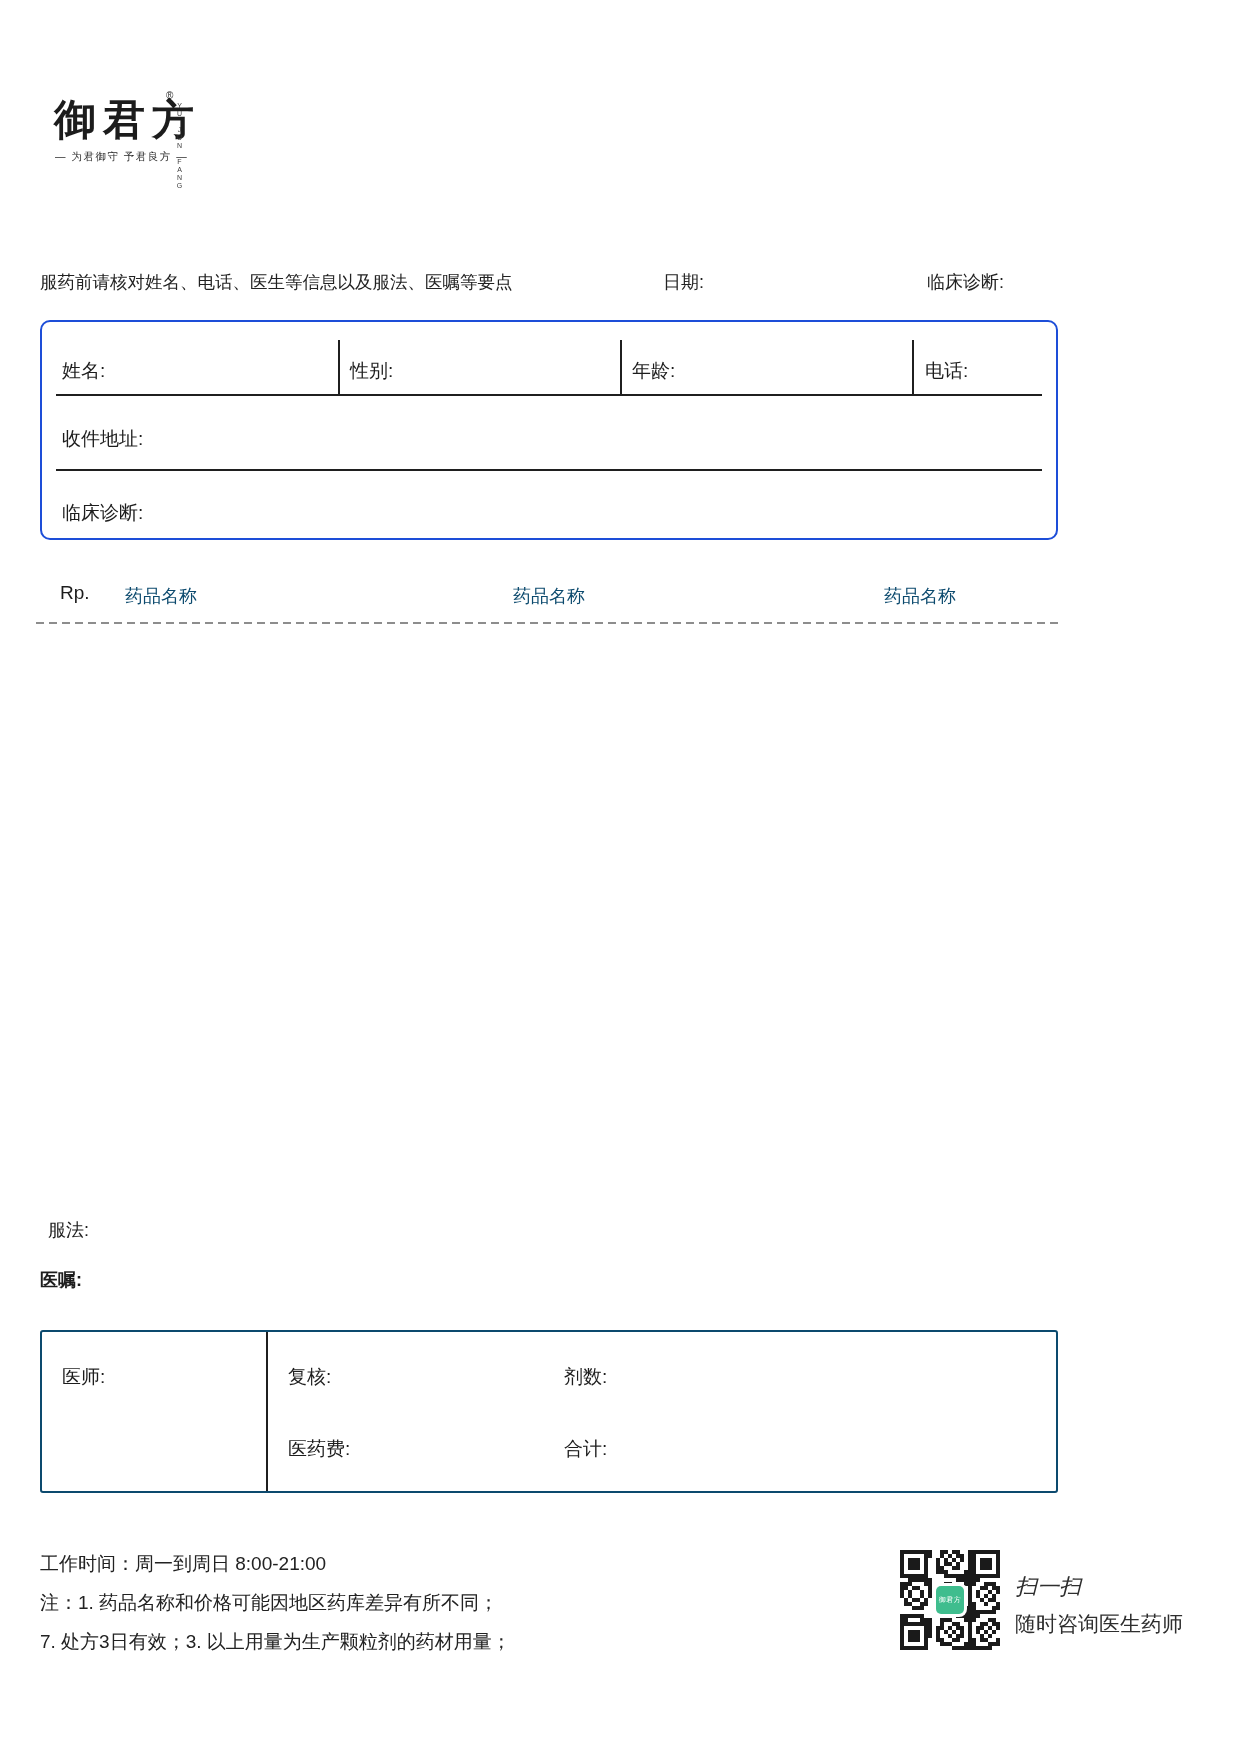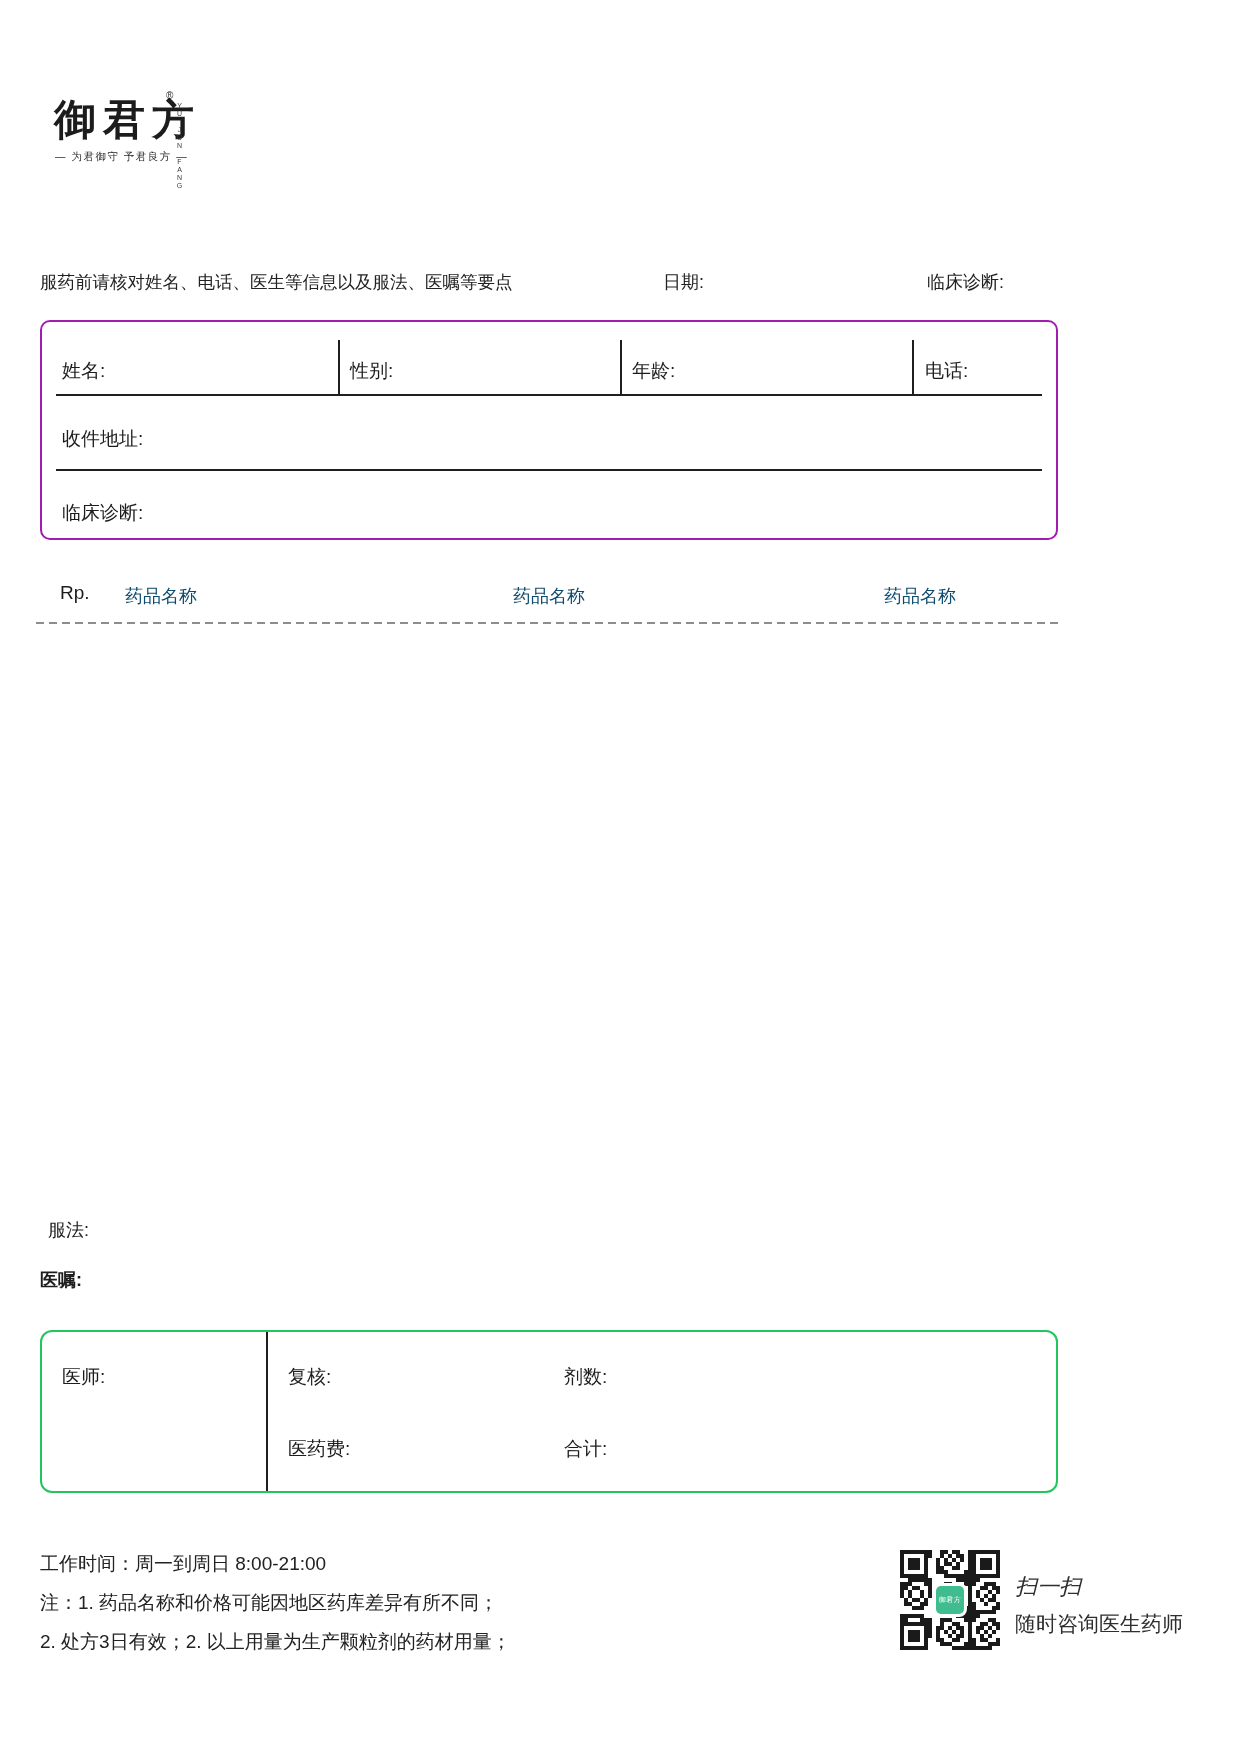--- a/index.html
+++ b/index.html
@@ -38,21 +38,21 @@
   }
 
   
   .precheck{left:40px;top:270px;font-size:17.5px;color:#222;white-space:nowrap;}
   .date-label{left:663px;top:270px;font-size:18px;color:#222;}
   .rxno-label{left:927px;top:270px;font-size:18px;color:#222;}
 
   
   .patient-box{
     left:40px;top:320px;width:1018px;height:220px;
-    border:2px solid #a21caf;border-radius:10px;box-sizing:border-box;
+    border:2px solid #1d4ed8;border-radius:10px;box-sizing:border-box;
   }
   .pbox-label{position:absolute;font-size:19px;color:#1d1d1d;white-space:nowrap;}
   .p-name{left:20px;top:36px;}
   .p-gender{left:308px;top:36px;}
   .p-age{left:590px;top:36px;}
   .p-phone{left:883px;top:36px;}
   .vdiv{position:absolute;width:2px;background:#1f1f1f;top:18px;height:54px;}
   .vdiv1{left:296px;}
   .vdiv2{left:578px;}
   .vdiv3{left:870px;}
@@ -73,21 +73,21 @@
     background:repeating-linear-gradient(90deg,#8d8d8d 0 8px,transparent 8px 13px);
   }
 
   
   .usage-label{left:40px;top:1218px;font-size:18px;color:#1d1d1d;margin-left:8px;}
   .advice-label{left:40px;top:1268px;font-size:18px;color:#1d1d1d;font-weight:bold;}
 
   
   .sign-box{
     left:40px;top:1330px;width:1018px;height:163px;
-    border:2px solid #22c55e;border-radius:12px;box-sizing:border-box;
+    border:2px solid #0c4a6e;border-radius:3px;box-sizing:border-box;
   }
   .sign-vdiv{position:absolute;left:224px;top:0;bottom:0;width:2px;background:#1f1f1f;}
   .sbox-label{position:absolute;font-size:19px;color:#1d1d1d;white-space:nowrap;}
   .s-physician{left:20px;top:32px;}
   .s-review{left:246px;top:32px;}
   .s-dose{left:522px;top:32px;}
   .s-fee{left:246px;top:104px;}
   .s-total{left:522px;top:104px;}
 
   
@@ -146,21 +146,21 @@
     <div class="sign-vdiv"></div>
     <div class="sbox-label s-physician">医师:</div>
     <div class="sbox-label s-review">复核:</div>
     <div class="sbox-label s-dose">剂数:</div>
     <div class="sbox-label s-fee">医药费:</div>
     <div class="sbox-label s-total">合计:</div>
   </div>
 
   <div class="abs work-hours">工作时间：周一到周日 8:00-21:00</div>
   <div class="abs note1">注：1. 药品名称和价格可能因地区药库差异有所不同；</div>
-  <div class="abs note2">2. 处方3日有效；2. 以上用量为生产颗粒剂的药材用量；</div>
+  <div class="abs note2">7. 处方3日有效；3. 以上用量为生产颗粒剂的药材用量；</div>
 
   <div class="abs qr-wrap">
     <div id="qr-modules"><svg xmlns="http://www.w3.org/2000/svg" width="100" height="100" viewBox="0 0 100 100">
           <rect x="0" y="0" width="4" height="4" fill="#1a1a1a"></rect>
           <rect x="4" y="0" width="4" height="4" fill="#1a1a1a"></rect>
           <rect x="8" y="0" width="4" height="4" fill="#1a1a1a"></rect>
           <rect x="12" y="0" width="4" height="4" fill="#1a1a1a"></rect>
           <rect x="16" y="0" width="4" height="4" fill="#1a1a1a"></rect>
           <rect x="20" y="0" width="4" height="4" fill="#1a1a1a"></rect>
           <rect x="24" y="0" width="4" height="4" fill="#1a1a1a"></rect>

